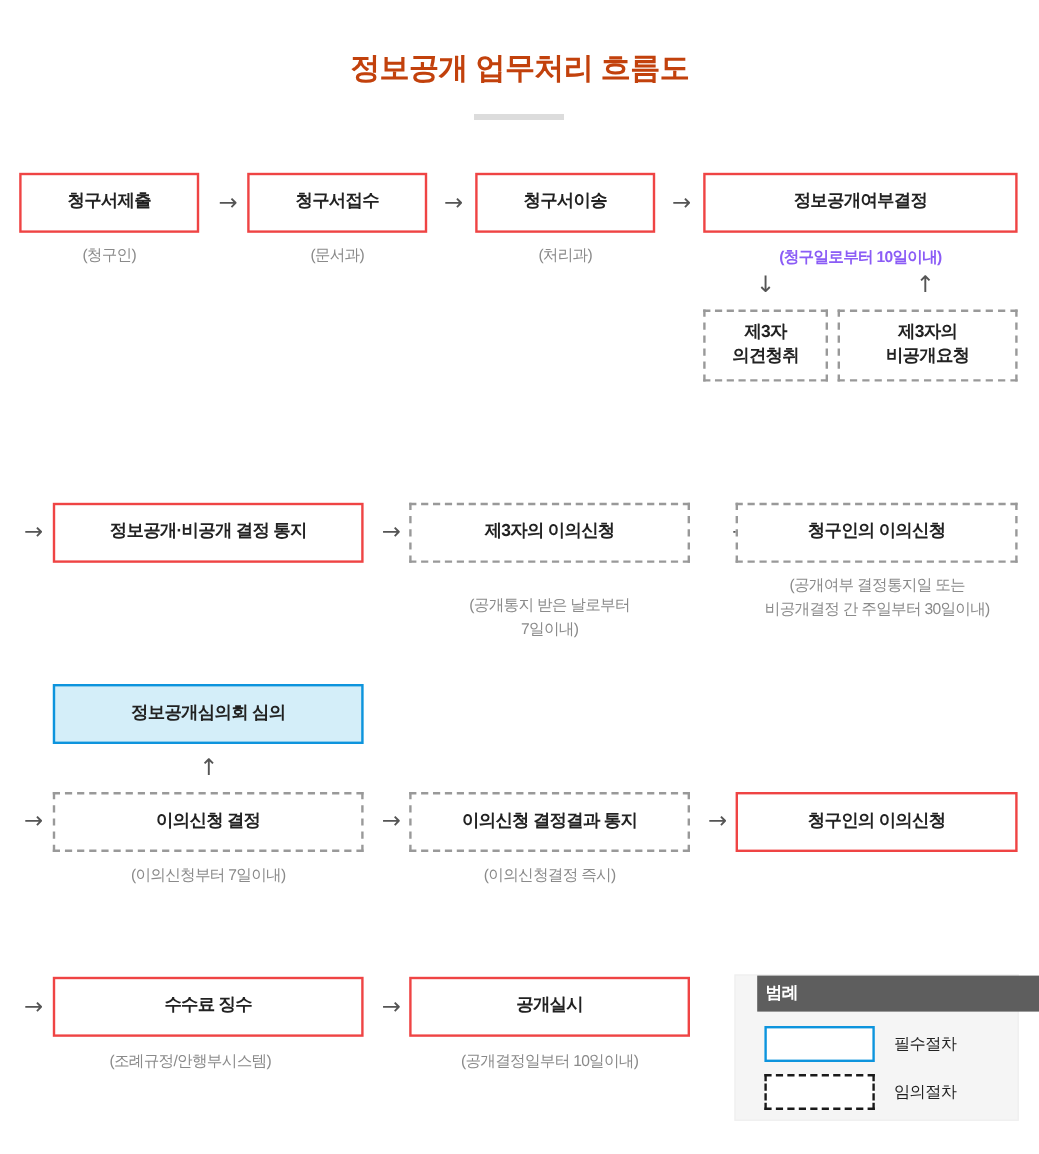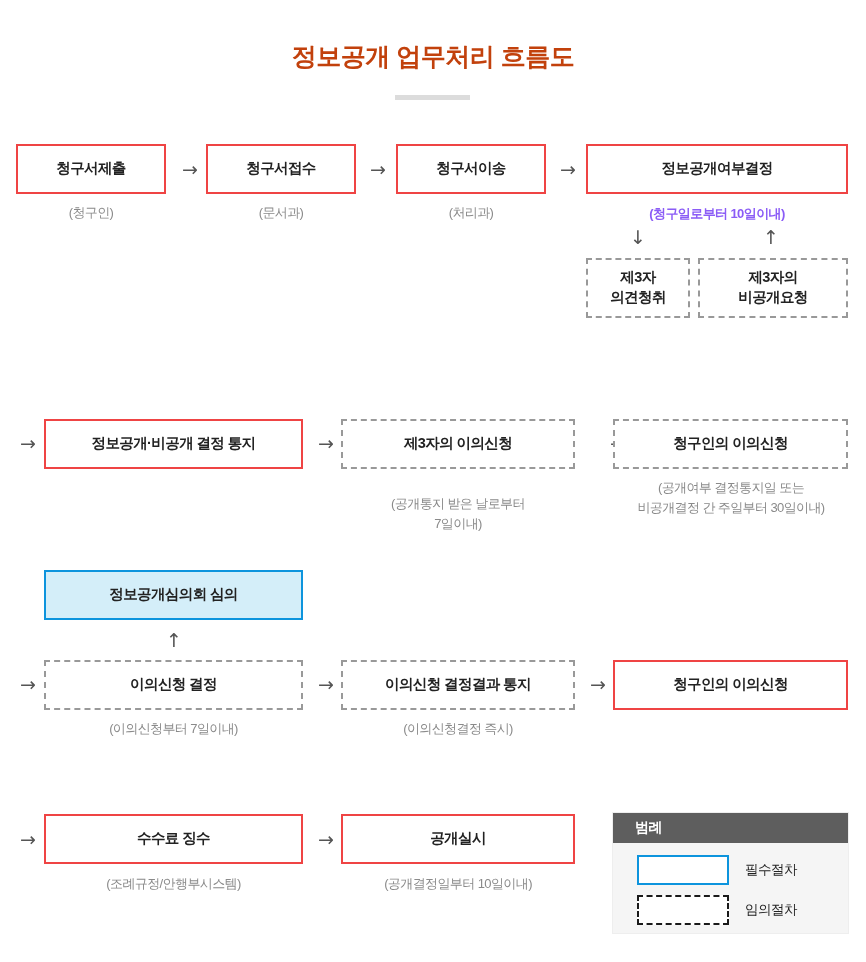--- a/index.html
+++ b/index.html
@@ -109,21 +109,22 @@
     box-sizing: border-box;
     width: 100%;
     height: 30px;
     background: #5e5e5e;
     color: #ffffff;
     font-size: 14px;
     font-weight: bold;
     letter-spacing: -0.5px;
     display: flex;
     align-items: center;
-    padding-left: 22px;
+    padding-left: 7px;
+    margin-left: 18px;
   }
   .legend-row {
     position: absolute;
     display: flex;
     align-items: center;
     left: 24px;
   }
   .legend-row.r1 { top: 42px; }
   .legend-row.r2 { top: 82px; }
   .legend-swatch {
@@ -207,21 +208,21 @@
   <div class="node dashed" style="left:341px; top:660px; width:234px; height:50px;">이의신청 결정결과 통지</div>
   <div class="caption" style="left:341px; top:719px; width:234px;">(이의신청결정 즉시)</div>
 
   <div class="arrow" style="left:578px; top:675px; width:40px;">→</div>
 
   <div class="node solid" style="left:613px; top:660px; width:235px; height:50px;">청구인의 이의신청</div>
 
   <div class="arrow" style="left:8px;   top:830px; width:40px;">→</div>
 
   <div class="node solid" style="left:44px;  top:814px; width:259px; height:50px;">수수료 징수</div>
-  <div class="caption" style="left:44px;  top:874px; width:259px;">(조례규정/안행부시스템)</div>
+  <div class="caption" style="left:29px;  top:874px; width:259px;">(조례규정/안행부시스템)</div>
 
   <div class="arrow" style="left:306px; top:830px; width:40px;">→</div>
 
   <div class="node solid" style="left:341px; top:814px; width:234px; height:50px;">공개실시</div>
   <div class="caption" style="left:341px; top:874px; width:234px;">(공개결정일부터 10일이내)</div>
 
   <div class="legend">
     <div class="legend-header">범례</div>
 
     <div class="legend-row r1">

